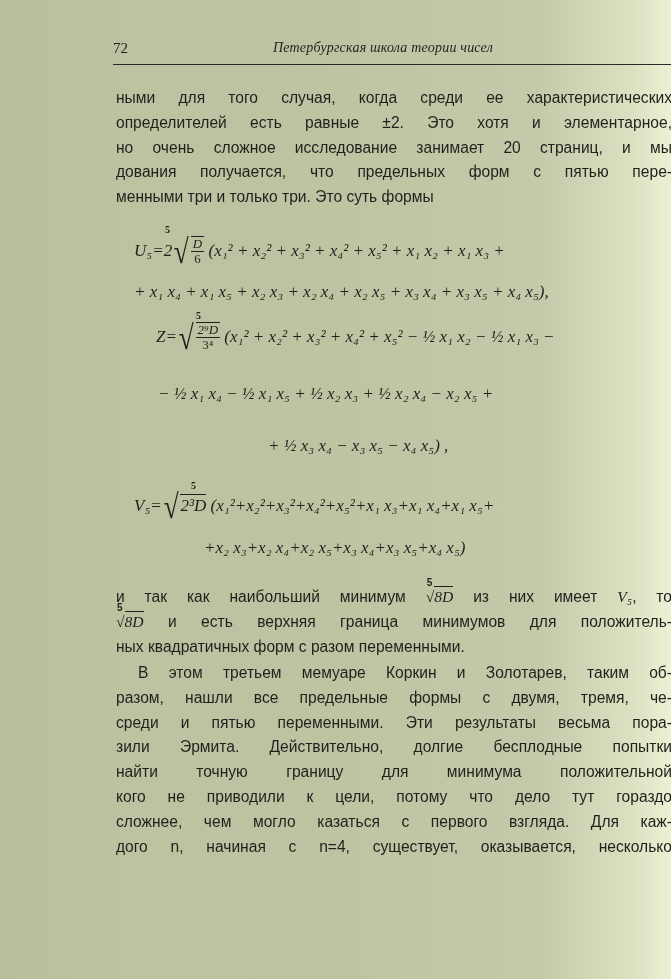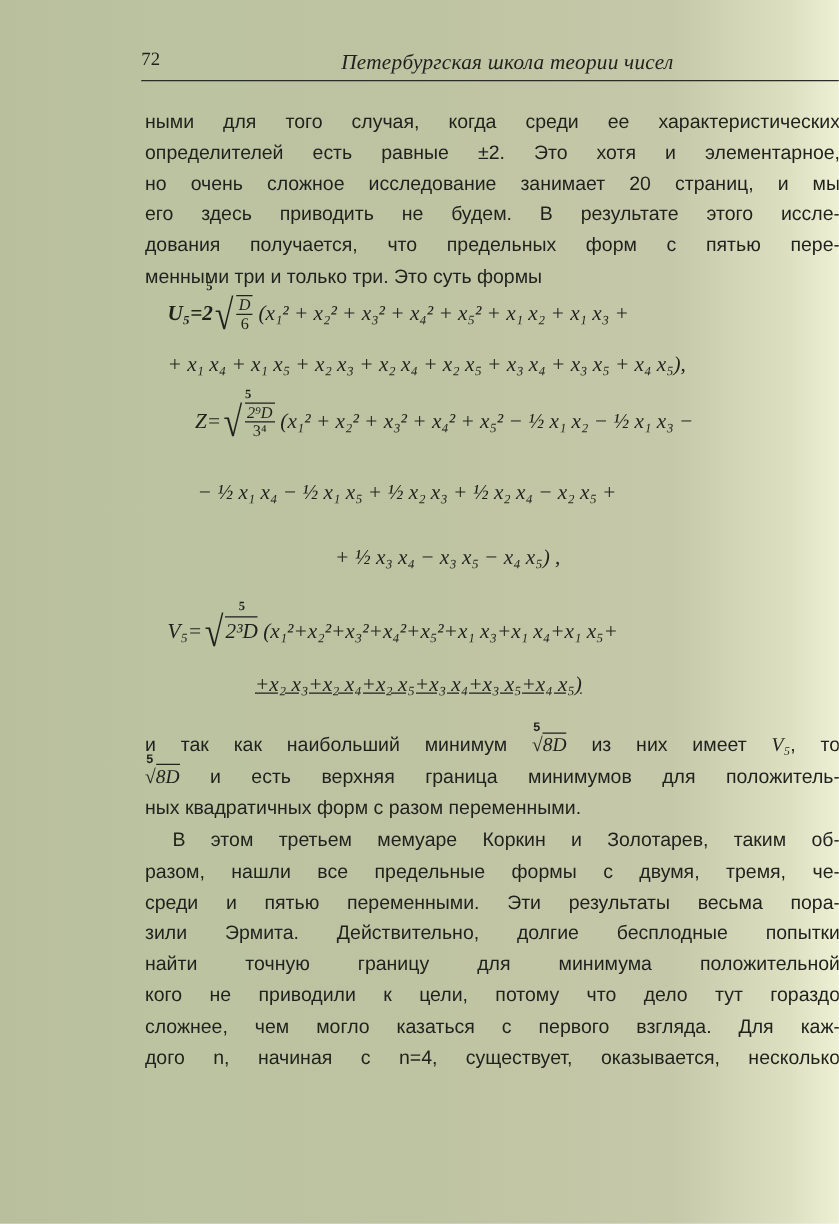--- a/index.html
+++ b/index.html
@@ -10,21 +10,21 @@
     color: #1f211c;
     position: relative;
   }
   .page { position: absolute; left: 16px; top: 0; width: 671px; height: 833px; margin-left: 24px; }
   .header {
     position: absolute; left: 73px; top: 38px; width: 560px; height: 26px;
     border-bottom: 1.5px solid #2a2c25;
   }
   .page-num { position: absolute; left: 0; top: 2px; font-size: 15px; }
   .running-title {
-    position: absolute; left: 160px; top: 2px; font-size: 17px; font-style: italic;
+    position: absolute; left: 160px; top: 2px; font-size: 14px; font-style: italic;
     letter-spacing: 0.2px;
   }
   .para {
     position: absolute; left: 76px; width: 556px;
     font-family: "Liberation Sans", "DejaVu Sans", sans-serif;
     font-size: 15.6px; line-height: 24.8px;
     text-align: justify; text-align-last: justify;
   }
   .para .line { display: block; white-space: nowrap; text-align: justify; text-align-last: justify; }
   .para .line.last { text-align-last: left; }
@@ -52,46 +52,45 @@
 
   <div class="header">
     <span class="page-num">72</span>
     <span class="running-title">Петербургская школа теории чисел</span>
   </div>
 
   <div class="para" style="top:86px;">
     <span class="line">ными для того случая, когда среди ее характеристических</span>
     <span class="line">определителей есть равные ±2. Это хотя и элементарное,</span>
     <span class="line">но очень сложное исследование занимает 20 страниц, и мы</span>
-    <span class="line">его здесь приводить не будем. В результате этого иссле-</span>
     <span class="line">дования получается, что предельных форм с пятью пере-</span>
     <span class="line last">менными три и только три. Это суть формы</span>
   </div>
 
   <div class="math" style="left:94px; top:236px;">
     <span class="rootidx" style="left:31px; top:-12px;">5</span>
-    <span style="display:inline-block; vertical-align:middle; font-style:italic;font-weight:bold;">U₅=2</span><span class="sqrt-sign">√</span><span class="frac"><span class="num overline" style="font-style:italic;">D</span><span class="den">6</span></span>
+    <span style="display:inline-block; vertical-align:middle; font-style:italic;">U₅=2</span><span class="sqrt-sign">√</span><span class="frac"><span class="num overline" style="font-style:italic;">D</span><span class="den">6</span></span>
     <span style="font-style:italic; vertical-align:middle;">(x₁² + x₂² + x₃² + x₄² + x₅² + x₁ x₂ + x₁ x₃ +</span>
   </div>
   <div class="math" style="left:94px; top:282px; font-style:italic;">+ x₁ x₄ + x₁ x₅ + x₂ x₃ + x₂ x₄ + x₂ x₅ + x₃ x₄ + x₃ x₅ + x₄ x₅),</div>
 
   <div class="math" style="left:116px; top:322px;">
     <span class="rootidx" style="left:40px; top:-12px;">5</span>
     <span style="display:inline-block; vertical-align:middle; font-style:italic;">Z=</span><span class="sqrt-sign">√</span><span class="frac"><span class="num overline" style="font-style:italic;">2⁹D</span><span class="den">3⁴</span></span>
     <span style="font-style:italic; vertical-align:middle;">(x₁² + x₂² + x₃² + x₄² + x₅² − ½ x₁ x₂ − ½ x₁ x₃ −</span>
   </div>
   <div class="math" style="left:118px; top:384px; font-style:italic;">− ½ x₁ x₄ − ½ x₁ x₅ + ½ x₂ x₃ + ½ x₂ x₄ − x₂ x₅ +</div>
   <div class="math" style="left:228px; top:436px; font-style:italic;">+ ½ x₃ x₄ − x₃ x₅ − x₄ x₅) ,</div>
 
   <div class="math" style="left:94px; top:492px;">
     <span class="rootidx" style="left:57px; top:-12px;">5</span>
     <span style="display:inline-block; vertical-align:middle; font-style:italic;">V₅=</span><span class="sqrt-sign">√</span><span class="overline" style="font-style:italic; vertical-align:middle;">2³D</span>
     <span style="font-style:italic; vertical-align:middle;">(x₁²+x₂²+x₃²+x₄²+x₅²+x₁ x₃+x₁ x₄+x₁ x₅+</span>
   </div>
-  <div class="math" style="left:164px; top:538px; font-style:italic;text-decoration:underline;">+x₂ x₃+x₂ x₄+x₂ x₅+x₃ x₄+x₃ x₅+x₄ x₅)</div>
+  <div class="math" style="left:164px; top:538px; font-style:italic;">+x₂ x₃+x₂ x₄+x₂ x₅+x₃ x₄+x₃ x₅+x₄ x₅)</div>
 
   <div class="para" style="top:585px;">
     <span class="line" style="position:relative;">
       <span>и так как наибольший минимум</span>
       <span style="position:relative; display:inline-block;"><span class="rootidx" style="left:1px; top:-14px; font-family:'Liberation Sans',sans-serif;">5</span><span style="font-family:'Liberation Serif',serif;">√</span><span class="overline" style="font-family:'Liberation Serif',serif; font-style:italic;">8D</span></span>
       <span>из них имеет</span>
       <i style="font-family:'Liberation Serif',serif;font-style:italic;">V₅</i><span>, то</span>
     </span>
     <span class="line" style="position:relative;">
       <span style="position:relative; display:inline-block;"><span class="rootidx" style="left:1px; top:-14px; font-family:'Liberation Sans',sans-serif;">5</span><span style="font-family:'Liberation Serif',serif;">√</span><span class="overline" style="font-family:'Liberation Serif',serif; font-style:italic;">8D</span></span>

